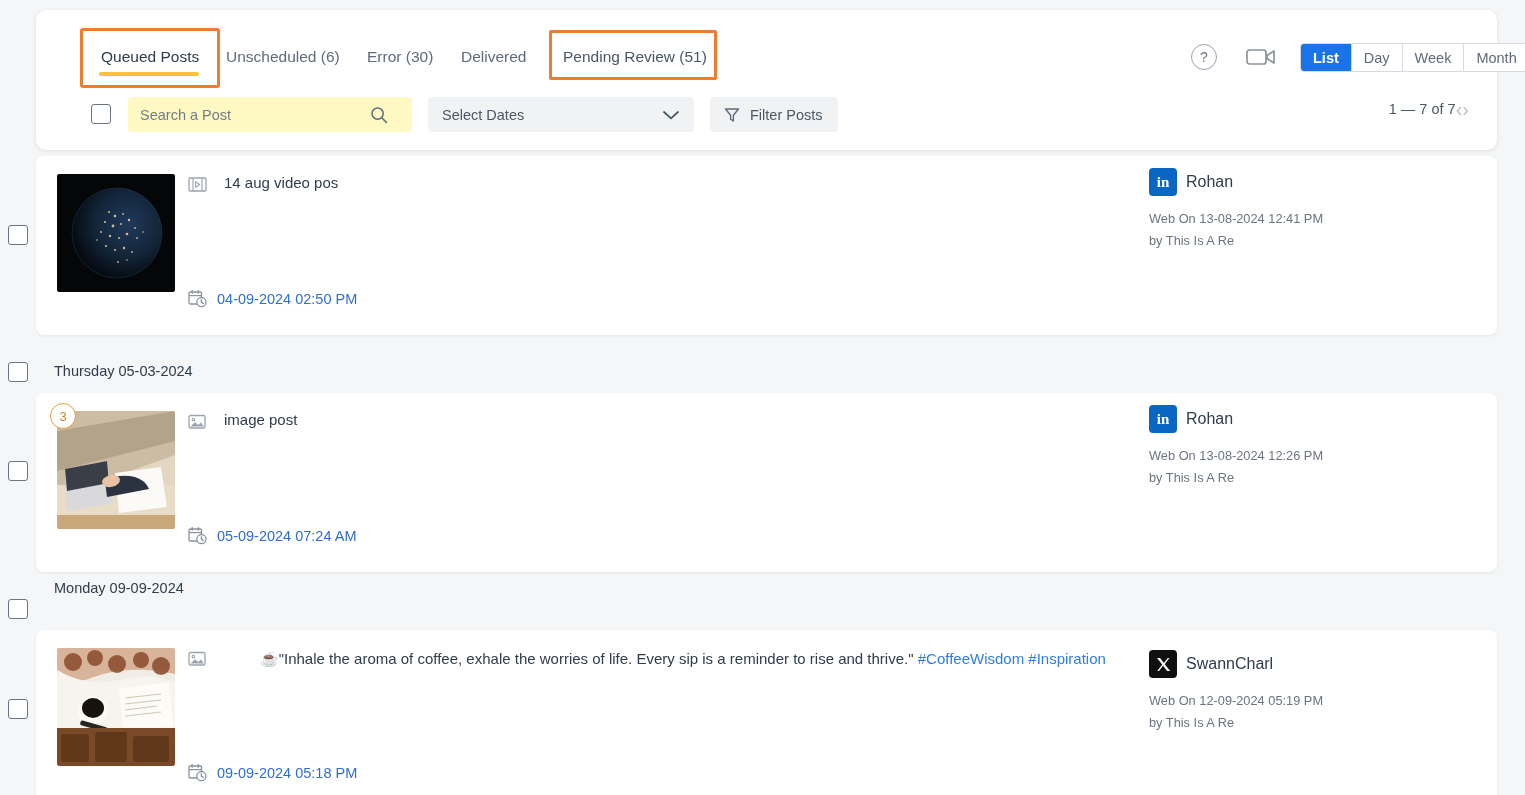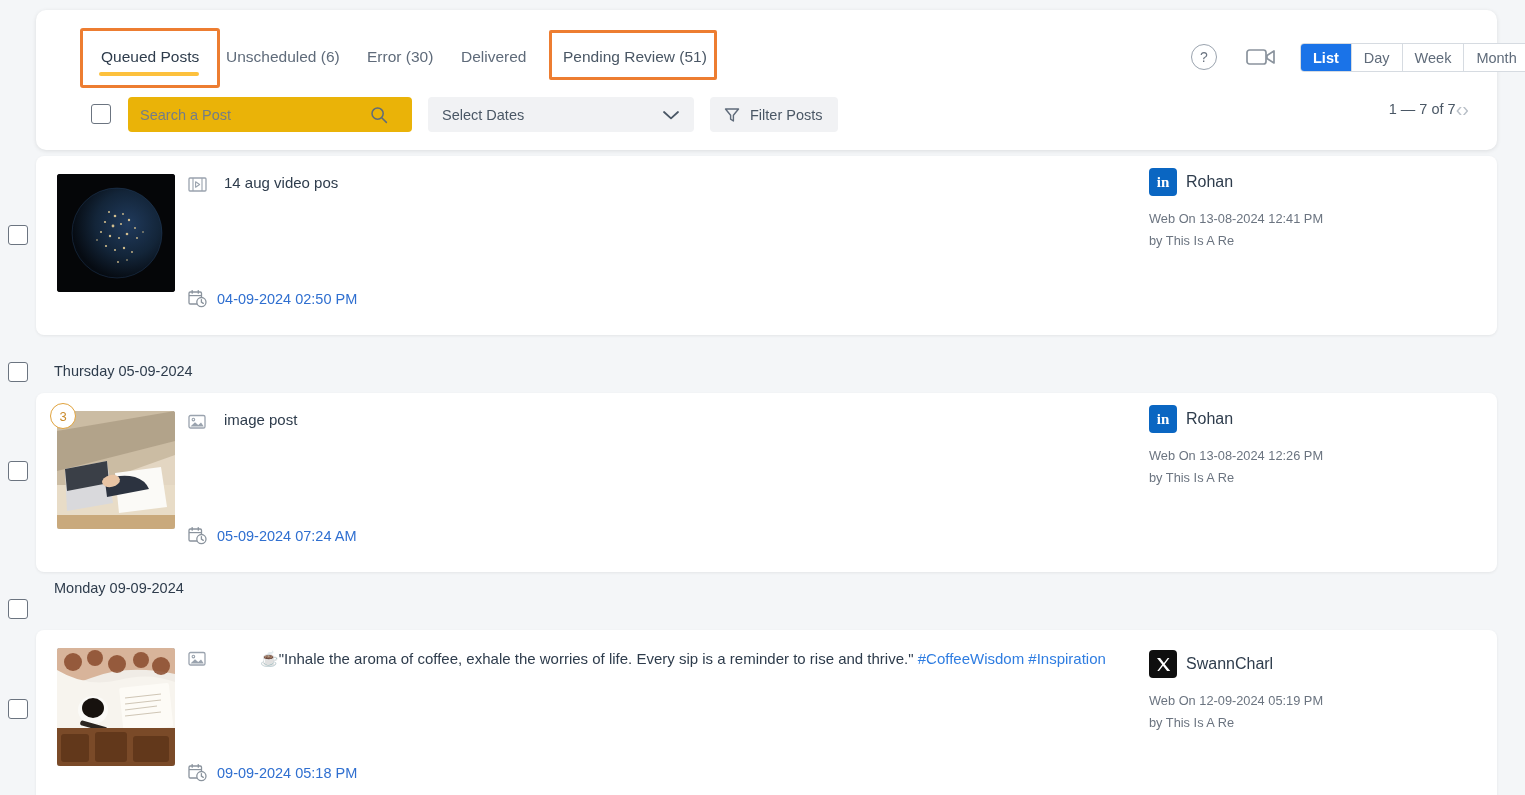--- a/index.html
+++ b/index.html
@@ -71,21 +71,21 @@
   .view-btn.active { background: #1a73e8; color: #fff; font-weight: 600; }
 
   
   .select-all-cb {
     position: absolute; left: 55px; top: 94px;
     width: 20px; height: 20px; border: 1.6px solid #6b7480;
     border-radius: 3px; background: #fff; cursor: pointer;
   }
   .search-box {
     position: absolute; left: 92px; top: 87px;
-    width: 284px; height: 35px; background: #eab308; border-radius: 4px;
+    width: 284px; height: 35px; background: #fef9c3; border-radius: 4px;
     display: flex; align-items: center; padding: 0 12px; cursor: text;
   }
   .search-box input {
     border: none; outline: none; background: transparent;
     font-family: "Liberation Sans", sans-serif; font-size: 14.5px;
     color: #4a5765; width: 230px;
   }
   .search-box input::placeholder { color: #737d88; }
   .dates-box {
     position: absolute; left: 392px; top: 87px;
@@ -296,21 +296,21 @@
         <div class="acct-name">Rohan</div>
       </div>
       <div class="acct-meta">
         <div>Web On 13-08-2024 12:41 PM</div>
         <div>by This Is A Re</div>
       </div>
     </div>
   </div>
 
   <div class="row-cb" style="top:362px"></div>
-  <div class="day-sep" style="top:363px">Thursday 05-09-2024</div>
+  <div class="day-sep" style="top:363px">Thursday 05-03-2024</div>
 
   <div class="row-cb" style="top:461px"></div>
   <div class="post-card" style="top:393px; height:179px">
     <div class="badge-count">3</div>
     <div class="thumb">
       <svg width="118" height="118" viewBox="0 0 118 118">
         <rect width="118" height="118" fill="#e3d6c2"></rect>
         <path d="M0 0 L118 0 L118 44 L0 86 Z" fill="#cbbca3"></path>
         <path d="M0 20 L118 0 L118 30 L0 60 Z" fill="#9a8a72" opacity="0.5"></path>
         <rect x="0" y="74" width="118" height="44" fill="#e8dcc7"></rect>

